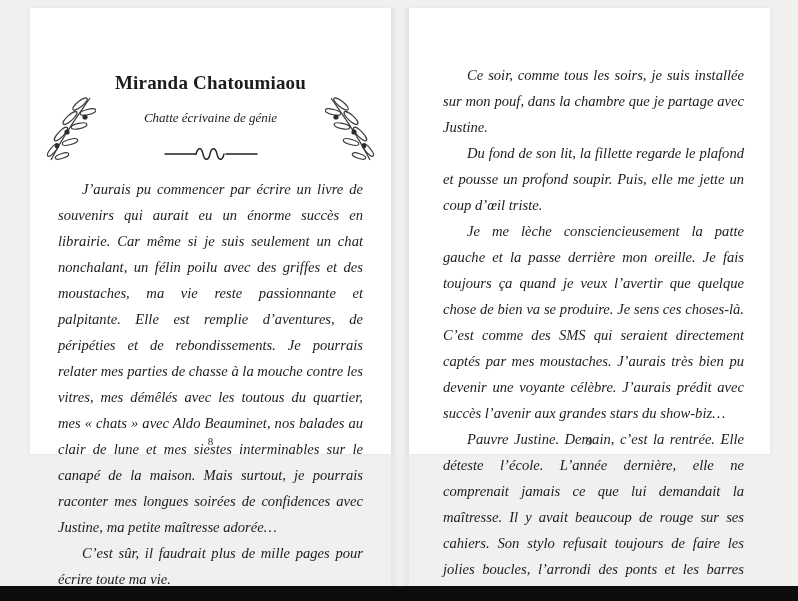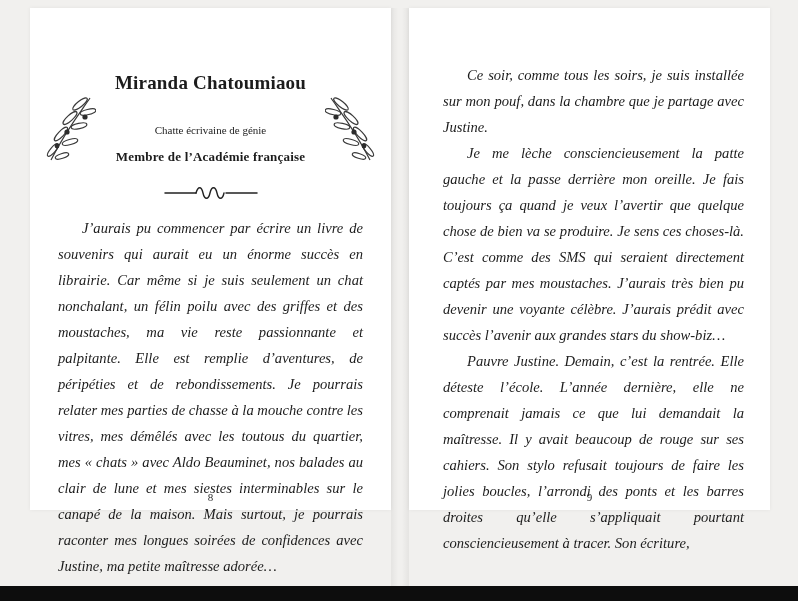--- a/index.html
+++ b/index.html
@@ -12,21 +12,21 @@
     height: 601px;
     background: #f1f0ee;
     overflow: hidden;
     font-family: "Liberation Serif", "DejaVu Serif", serif;
     color: #1c1c1c;
   }
 
   .page {
     position: absolute;
     top: 8px;
-    height: 502px;
+    height: 446px;
     width: 361px;
     background: #ffffff;
     box-shadow: 0 0 4px rgba(0,0,0,0.06);
   }
   .page-left  { left: 30px; }
   .page-right { left: 409px; }
 
   .gutter {
     position: absolute;
     top: 8px;
@@ -40,22 +40,23 @@
     text-align: center;
     padding-top: 64px;
   }
   .chapter-title {
     font-size: 19px;
     font-weight: bold;
     line-height: 1.2;
     letter-spacing: 0.2px;
   }
   .chapter-subtitle {
-    margin-top: 29px;
-    font-size: 11px;
+    margin-top: 15px;
+    font-style: italic;
+    font-size: 13px;
   }
   .chapter-affiliation {
     margin-top: 13px;
     font-weight: bold;
     font-size: 13px;
     letter-spacing: 0.2px;
   }
 
   .branch {
     position: absolute;
@@ -144,21 +145,20 @@
         <ellipse class="ink" cx="20" cy="62" rx="7" ry="2.4" transform="rotate(-18 20 62)"></ellipse>
         <circle class="olive" cx="43" cy="23" r="2.6"></circle>
         <circle class="olive" cx="25" cy="38" r="2.6"></circle>
         <circle class="olive" cx="15" cy="52" r="2.4"></circle>
       </svg>
     </span>
 
     <div class="chapter-header">
       <div class="chapter-title">Miranda Chatoumiaou</div>
       <div class="chapter-subtitle">Chatte écrivaine de génie</div>
-      <div class="chapter-affiliation">Membre de l’Académie française</div>
     </div>
 
     <div class="divider-wrap">
       <svg width="96" height="16" viewBox="0 0 96 16" xmlns="http://www.w3.org/2000/svg">
         <path d="M2 8 H 33" stroke="#222" stroke-width="1.5" stroke-linecap="round" fill="none"></path>
         <path d="M33 8 c 2 -7 5.5 -7 7 0 c 1.5 7 5.5 7 7 0 c 1.5 -7 5.5 -7 7 0 c 1.5 7 5.5 7 7 0" stroke="#222" stroke-width="1.4" stroke-linecap="round" fill="none"></path>
         <path d="M63 8 H 94" stroke="#222" stroke-width="1.5" stroke-linecap="round" fill="none"></path>
       </svg>
     </div>
 
@@ -168,20 +168,21 @@
     </div>
 
     <div class="page-number">8</div>
   </div>
 
   <div class="gutter"></div>
 
   <div class="page page-right">
     <div class="page-body">
       <p class="body-par">Ce soir, comme tous les soirs, je suis installée sur mon pouf, dans la chambre que je partage avec Justine.</p>
+      <p class="body-par">Du fond de son lit, la fillette regarde le plafond et pousse un profond soupir. Puis, elle me jette un coup d’œil triste.</p>
       <p class="body-par">Je me lèche consciencieusement la patte gauche et la passe derrière mon oreille. Je fais toujours ça quand je veux l’avertir que quelque chose de bien va se produire. Je sens ces choses-là. C’est comme des SMS qui seraient directement captés par mes moustaches. J’aurais très bien pu devenir une voyante célèbre. J’aurais prédit avec succès l’avenir aux grandes stars du show-biz…</p>
       <p class="body-par">Pauvre Justine. Demain, c’est la rentrée. Elle déteste l’école. L’année dernière, elle ne comprenait jamais ce que lui demandait la maîtresse. Il y avait beaucoup de rouge sur ses cahiers. Son stylo refusait toujours de faire les jolies boucles, l’arrondi des ponts et les barres droites qu’elle s’appliquait pourtant consciencieusement à tracer. Son écriture,</p>
     </div>
     <div class="page-number">9</div>
   </div>
 
   <div class="bottom-bar"></div>
 
 </div>
 

